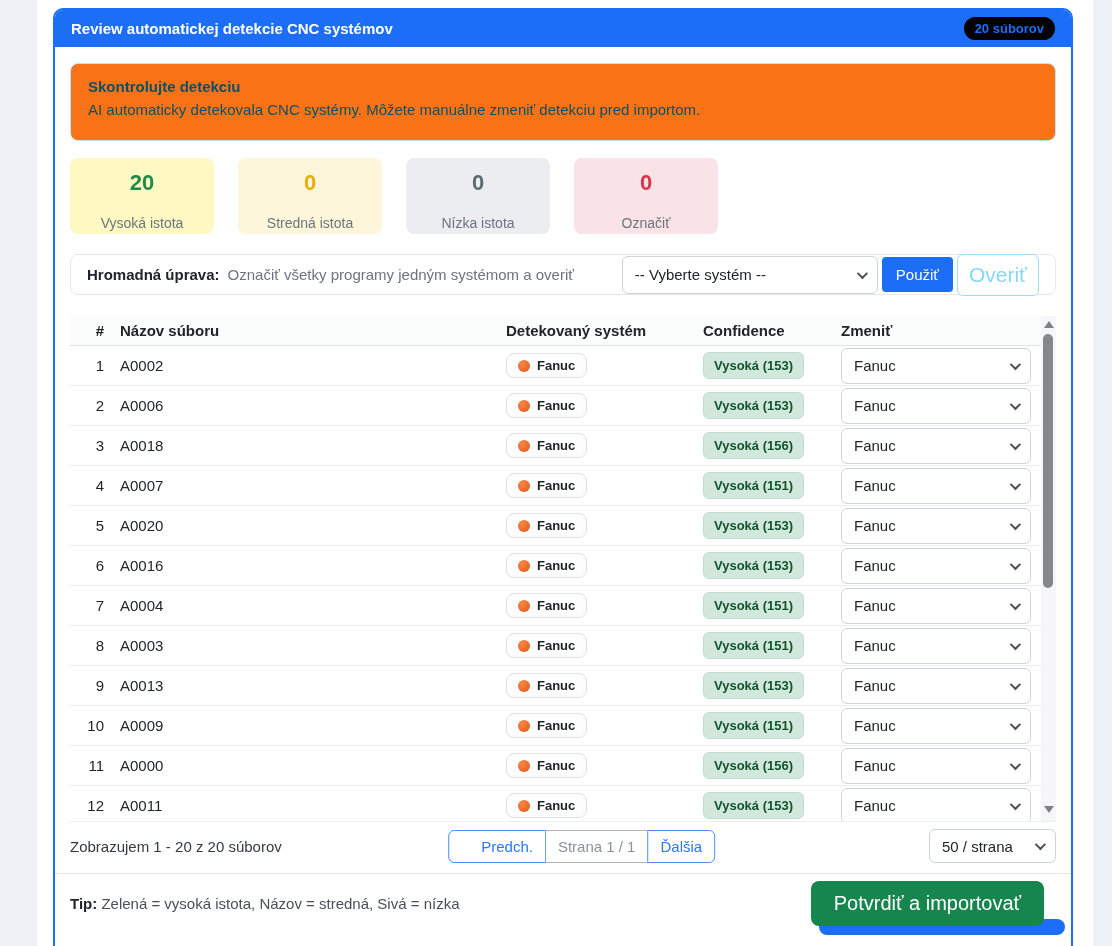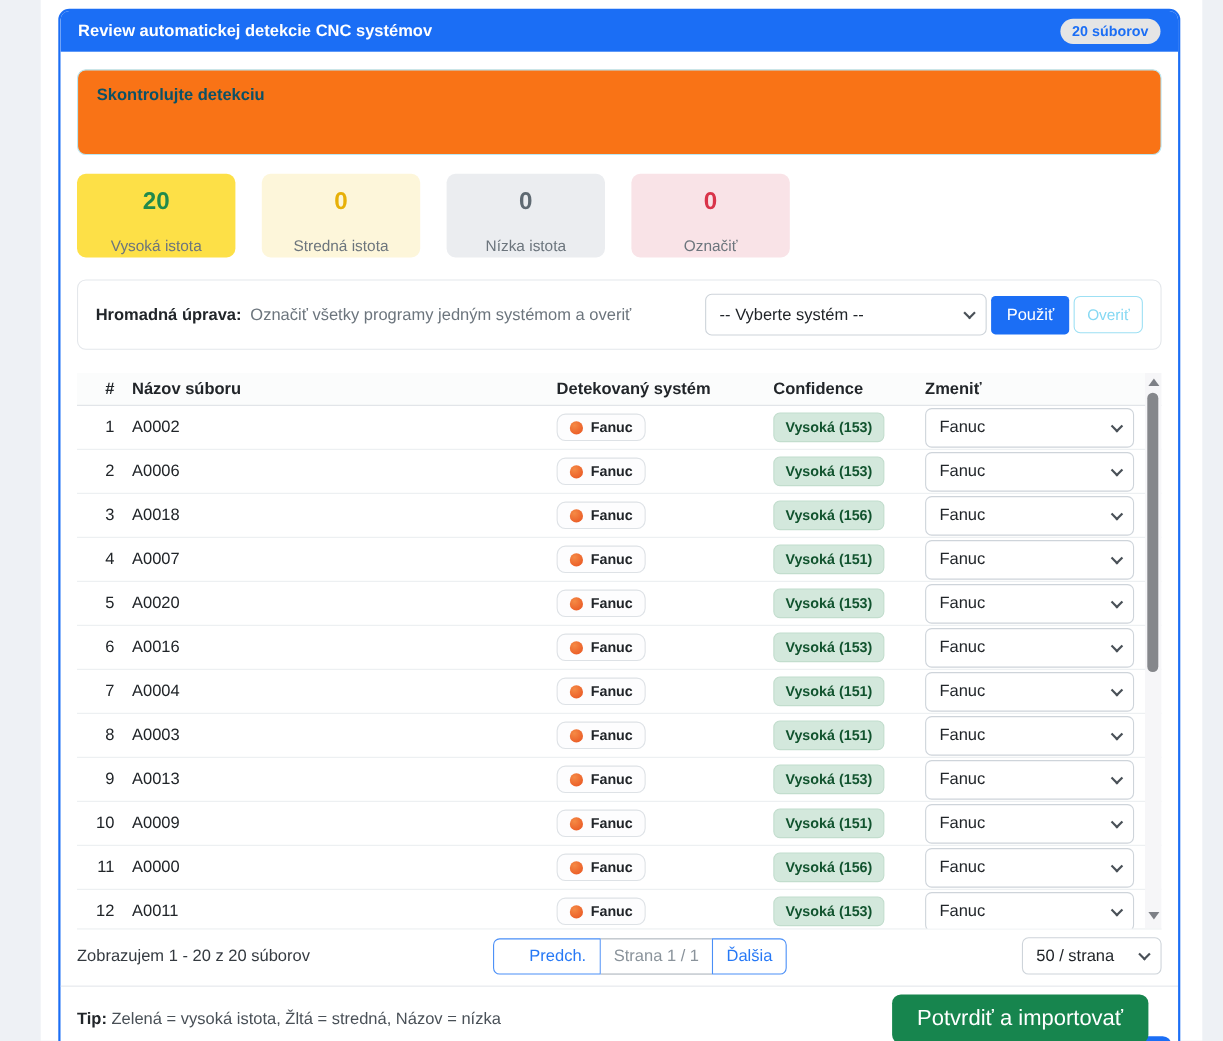--- a/index.html
+++ b/index.html
@@ -17,66 +17,66 @@
     background: #ffffff; border: 2px solid #1b6ef5; border-radius: 10px 10px 0 0;
     overflow: hidden;
   }
   
   .panel-header {
     height: 37px; background: #1b6ef5; display: flex;
     align-items: center; justify-content: space-between; padding: 0 16px;
   }
   .panel-title { color: #ffffff; font-weight: bold; font-size: 15px; }
   .file-count-badge {
-    background: #e5e5e5; color: #1b6ef5; font-weight: bold; font-size: 13px;
+    background: #000000; color: #1b6ef5; font-weight: bold; font-size: 13px;
     padding: 4px 11px; border-radius: 20px;
   }
   
   .info-box {
     margin: 16px 15px 0 15px; background: #f97316; border: 1px solid #b9e8f4;
     border-radius: 8px; padding: 14px 17px; color: #0b5166; height: 78px;
   }
   .info-title { font-weight: bold; font-size: 15px; margin-bottom: 6px; }
   .info-desc  { font-size: 15px; }
   
   .stats-row { margin: 17px 15px 0 15px; display: flex; gap: 24px; }
   .stat-card {
     width: 144px; height: 76px; border-radius: 8px; text-align: center;
     padding-top: 12px;
   }
   .stat-value { font-size: 22px; font-weight: bold; }
   .stat-label { font-size: 14px; color: #6c757d; margin-top: 19px; }
-  .stat-green  { background: #fde047; } .stat-green  .stat-value { color: #218a4c; }
+  .stat-green  { background: #fef9c3; } .stat-green  .stat-value { color: #218a4c; }
   .stat-yellow { background: #fdf6da; } .stat-yellow .stat-value { color: #e7b008; }
   .stat-gray   { background: #ebedf0; } .stat-gray   .stat-value { color: #5f6a72; }
   .stat-red    { background: #f9e3e7; } .stat-red    .stat-value { color: #d9344a; }
   
   .bulk-bar {
     margin: 20px 15px 0 15px; border: 1px solid #e4e7eb; border-radius: 8px;
-    height: 64px; display: flex; align-items: center; padding: 0 16px;
+    height: 41px; display: flex; align-items: center; padding: 0 16px;
   }
   .bulk-label { font-weight: bold; font-size: 15px; color: #212529; margin-right: 8px; white-space: nowrap; }
   .bulk-desc  { font-size: 15px; color: #6c757d; white-space: nowrap; }
   .bulk-controls { margin-left: auto; display: flex; align-items: center; }
   .select {
     background: #fff; border: 1px solid #ced4da; border-radius: 6px;
     display: flex; align-items: center; justify-content: space-between;
     font-size: 15px; color: #212529; padding: 0 12px; cursor: pointer;
   }
   .bulk-select { width: 256px; height: 38px; margin-right: 4px; }
   .chev {
     width: 8px; height: 8px; border-right: 2px solid #495057; border-bottom: 2px solid #495057;
     transform: rotate(45deg) translateY(-2px); flex: 0 0 auto;
   }
   .btn-apply {
     background: #1b6ef5; color: #fff; border: none; font-size: 15px;
     padding: 9px 14px; border-radius: 4px; cursor: pointer; font-family: inherit;
   }
   .btn-verify {
-    background: #fff; color: #86d9f3; border: 1px solid #9de0f4; font-size: 14px;
+    background: #fff; color: #86d9f3; border: 1px solid #9de0f4; font-size: 21px;
     padding: 8px 11px; border-radius: 6px; margin-left: 4px; cursor: pointer; font-family: inherit;
   }
   
   .table-wrap {
     position: relative; margin: 21px 15px 0 15px; height: 506px; overflow: hidden;
     border-bottom: 1px solid #eceff1;
   }
   .thead {
     display: flex; height: 30px; align-items: center;
     border-bottom: 1px solid #dfe3e7; background: #fbfcfc;
@@ -162,20 +162,21 @@
 
 <div class="panel">
 
   <div class="panel-header">
     <span class="panel-title">Review automatickej detekcie CNC systémov</span>
     <span class="file-count-badge">20 súborov</span>
   </div>
 
   <div class="info-box">
     <div class="info-title">Skontrolujte detekciu</div>
+    <div class="info-desc">AI automaticky detekovala CNC systémy. Môžete manuálne zmeniť detekciu pred importom.</div>
   </div>
 
   <div class="stats-row">
     <div class="stat-card stat-green">
       <div class="stat-value">20</div>
       <div class="stat-label">Vysoká istota</div>
     </div>
     <div class="stat-card stat-yellow">
       <div class="stat-value">0</div>
       <div class="stat-label">Stredná istota</div>
@@ -466,18 +467,18 @@
       <span class="pg-btn pg-page">Strana 1 / 1</span>
       <button class="pg-btn pg-next">Ďalšia</button>
     </div>
     <div class="select page-size-select">
       <span>50 / strana</span>
       <span class="chev"></span>
     </div>
   </div>
 
   <div class="footer-bar">
-    <span class="tip-text"><span class="tip-label">Tip:</span><span> Zelená = vysoká istota, Žltá = stredná, Názov = nízka</span></span>
+    <span class="tip-text"><span class="tip-label">Tip:</span><span> Zelená = vysoká istota, Názov = stredná, Sivá = nízka</span></span>
     <div class="blue-peek"></div>
     <button class="btn-confirm">Potvrdiť a importovať</button>
   </div>
 
 </div>
 
 </body></html>

